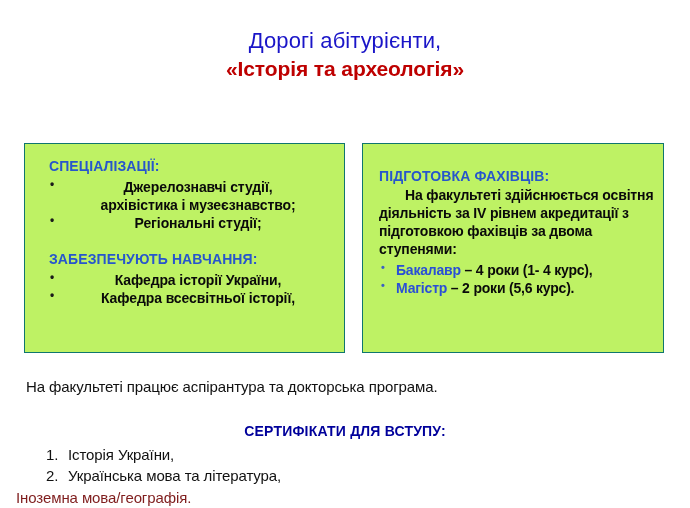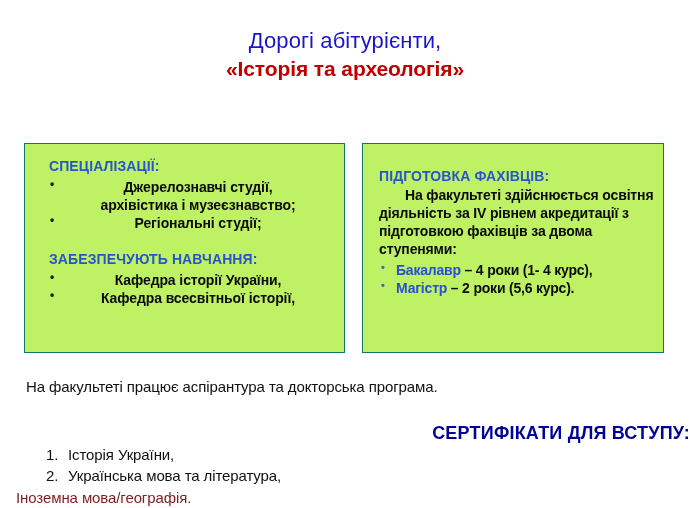--- a/index.html
+++ b/index.html
@@ -157,22 +157,22 @@
     font-weight: normal;
     color: #111111;
     letter-spacing: -0.1px;
     white-space: nowrap;
   }
   .certs-heading {
     position: absolute;
     left: 0;
     top: 423px;
     width: 690px;
-    text-align: right;
-    font-size: 18px;
+    text-align: center;
+    font-size: 14px;
     font-weight: bold;
     color: #00009b;
     letter-spacing: 0.2px;
   }
   .certs-list {
     position: absolute;
     left: 0;
     top: 444px;
     width: 624px;
   }

